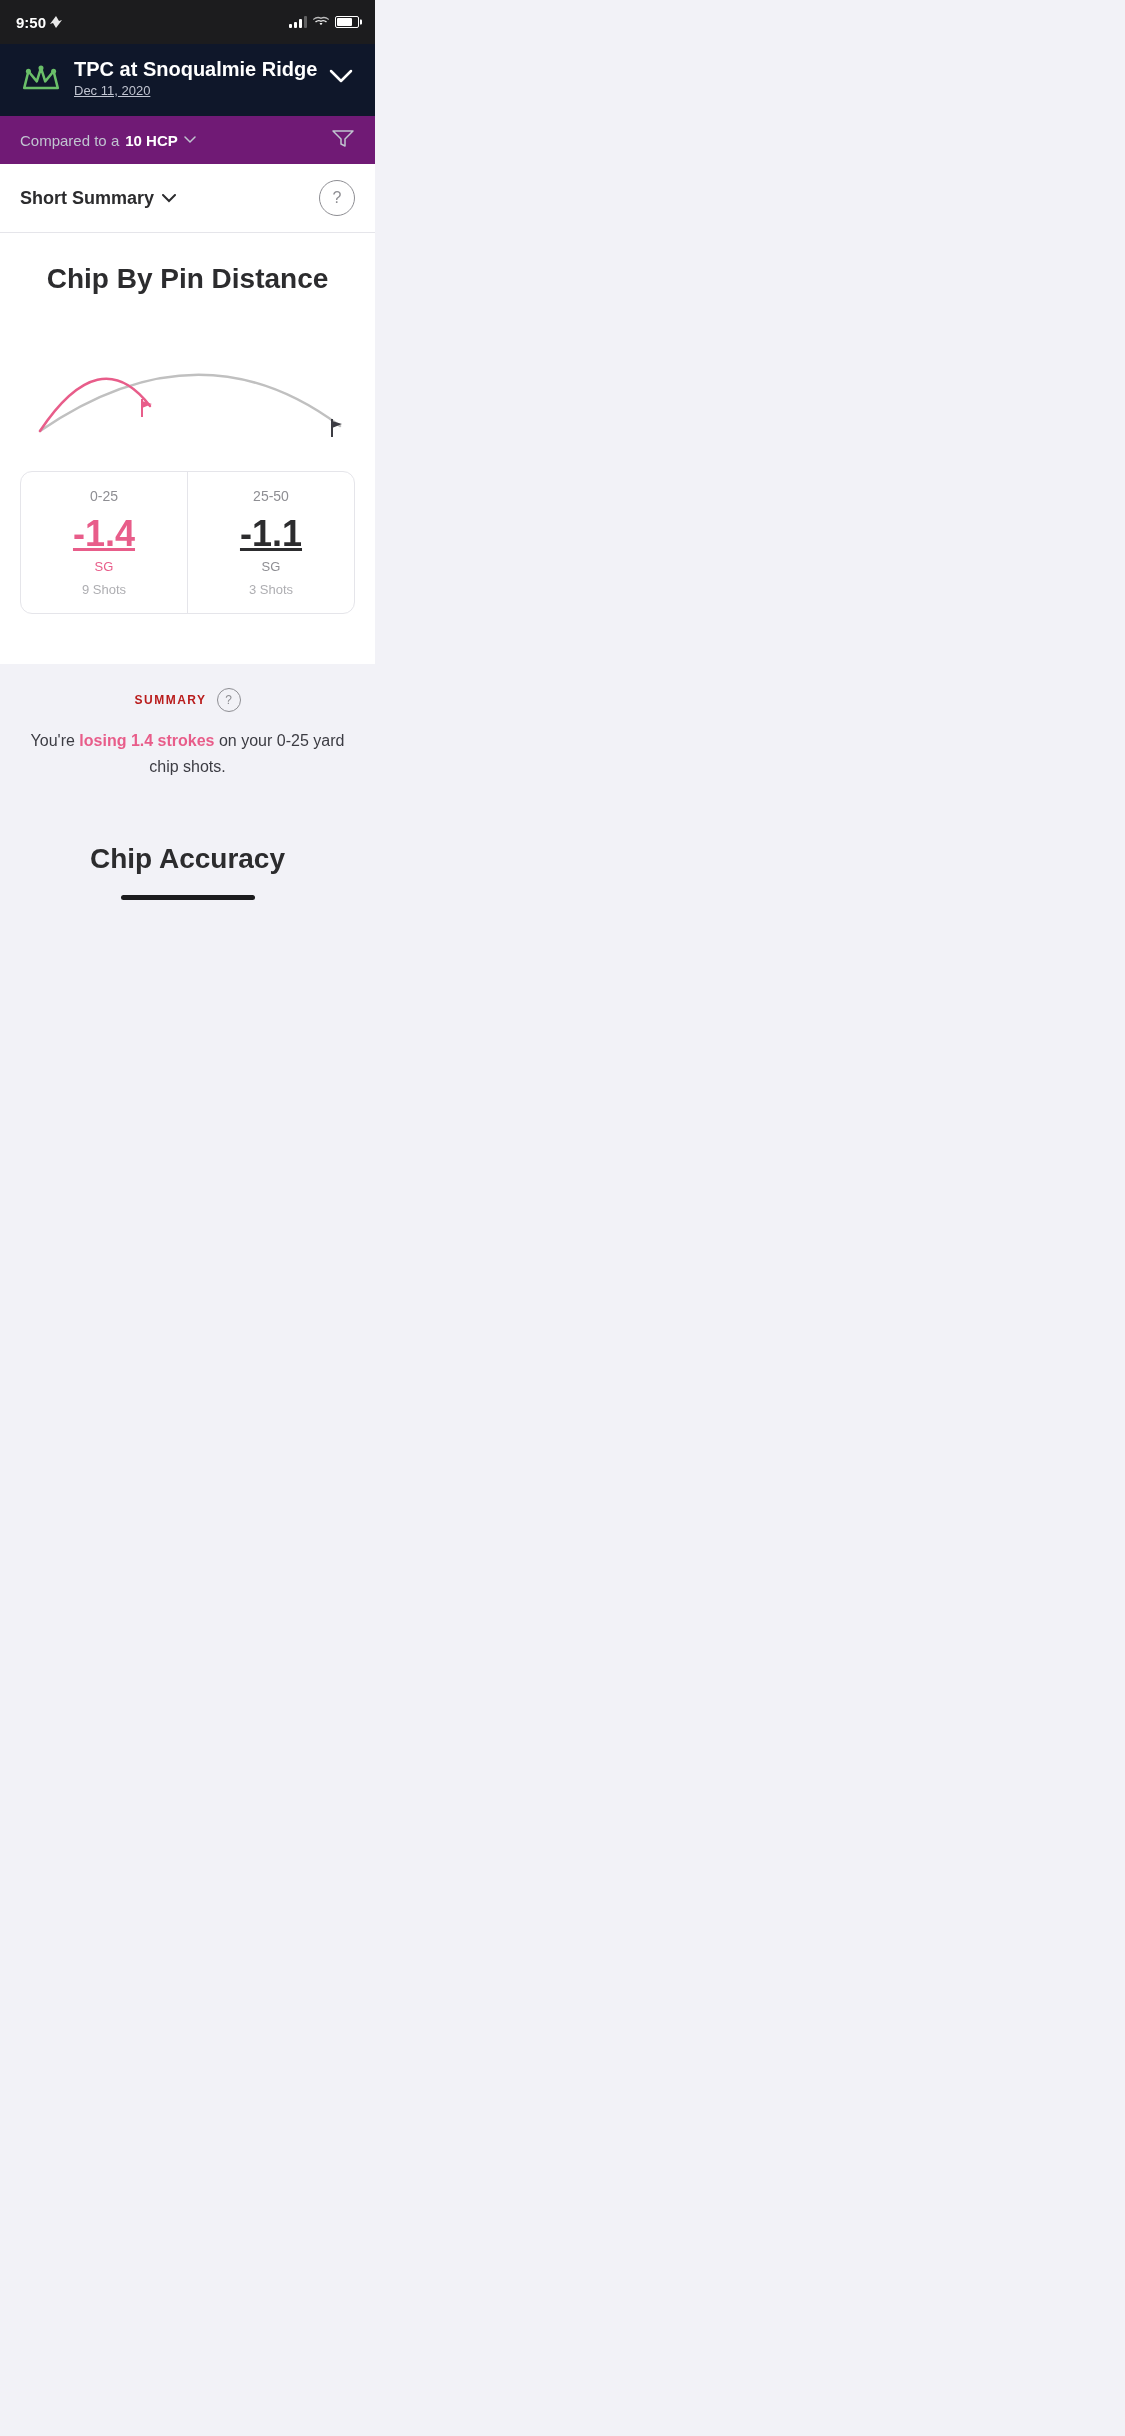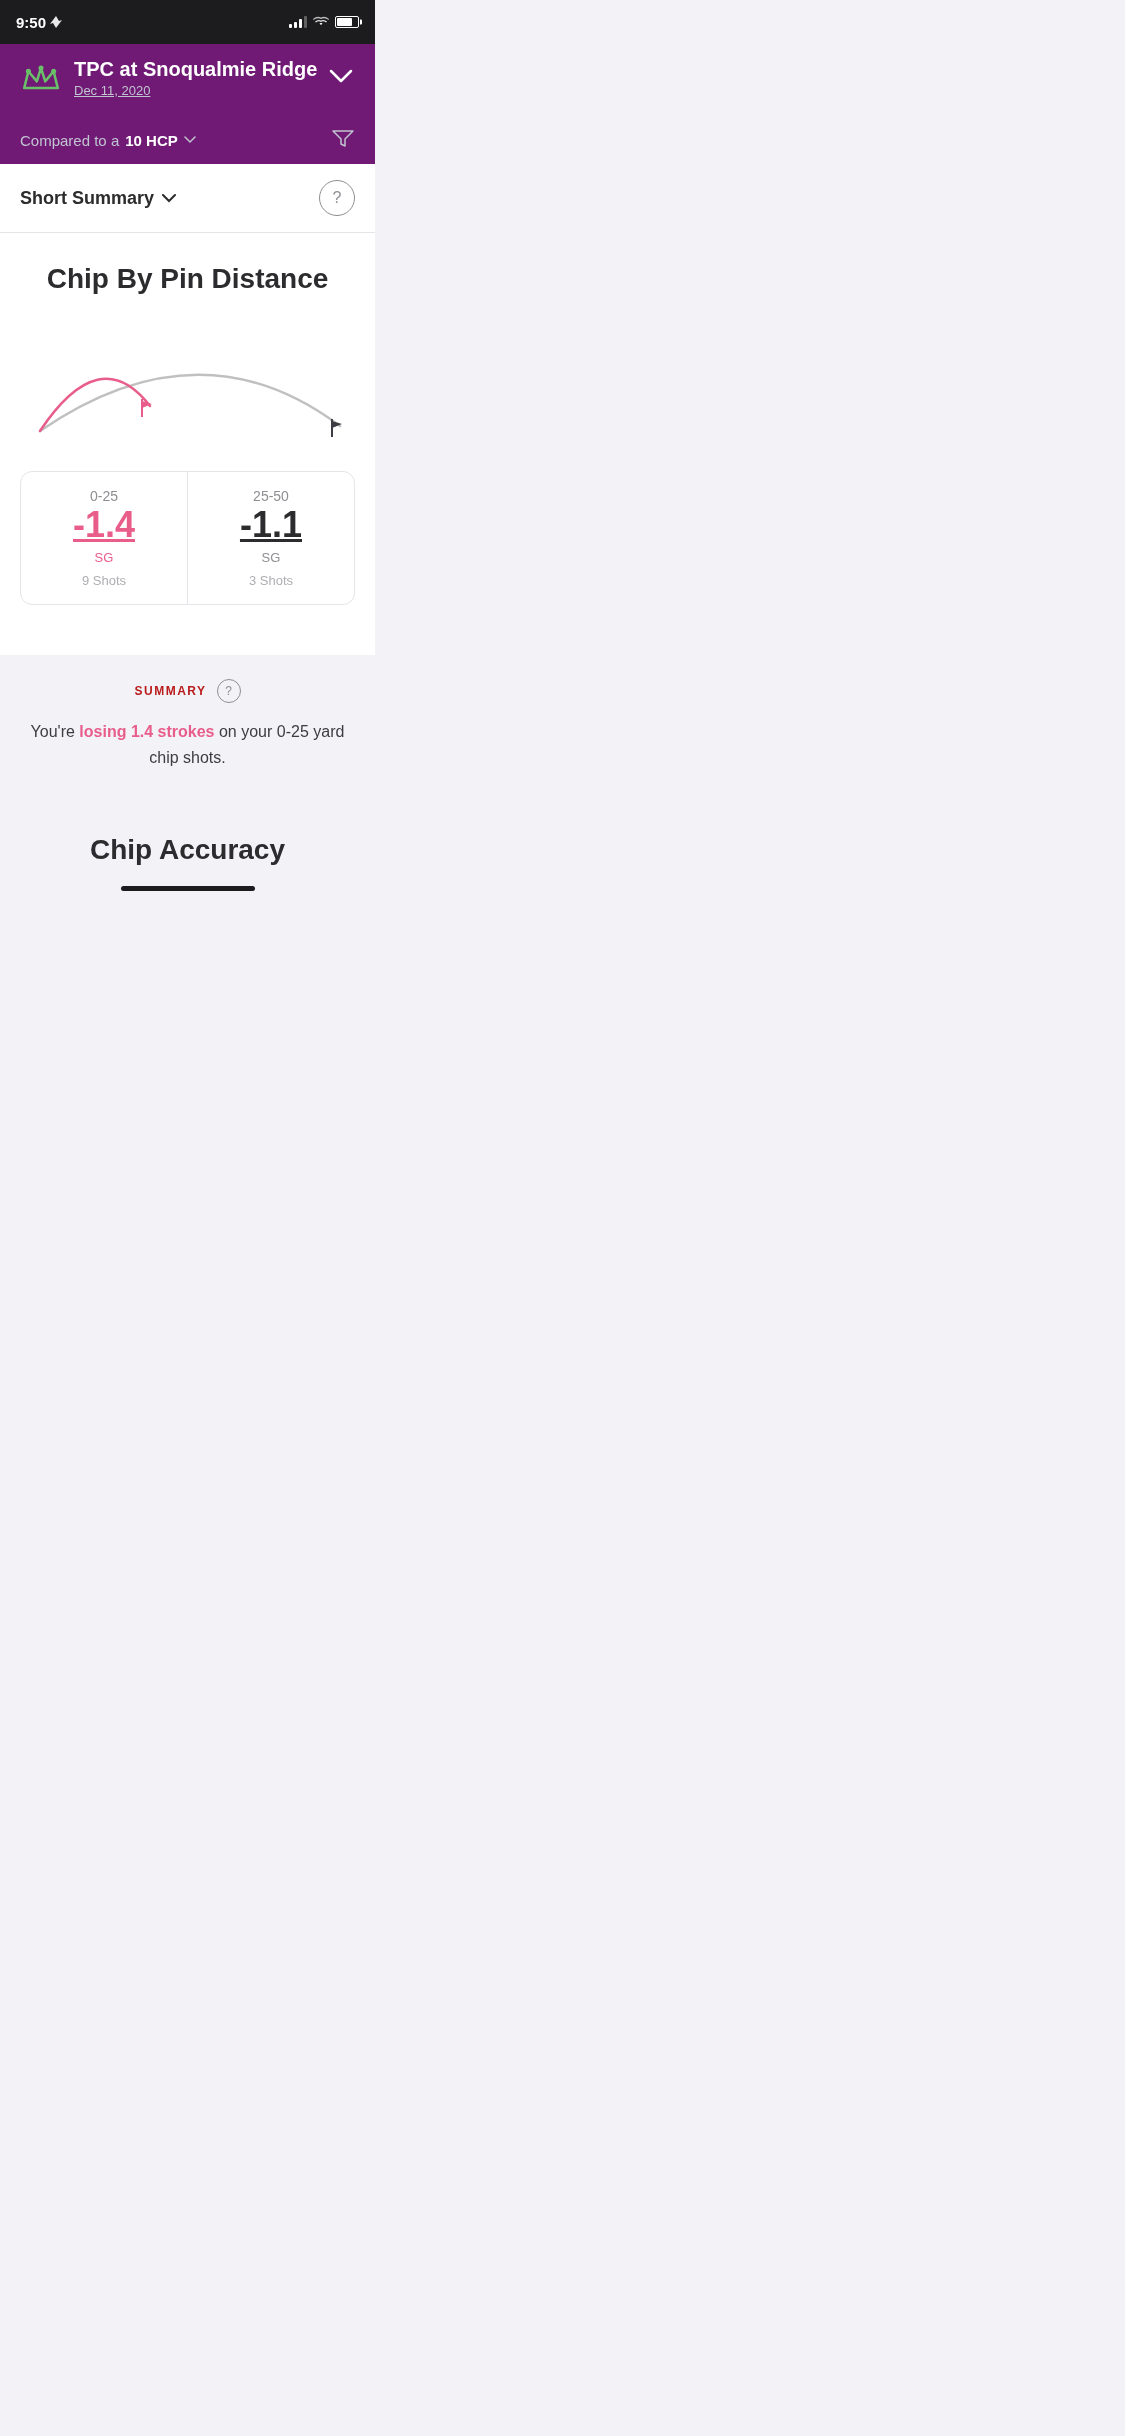--- a/index.html
+++ b/index.html
@@ -72,21 +72,21 @@
     }
     .battery-fill {
       background: white;
       height: 100%;
       width: 75%;
       border-radius: 1px;
     }
 
     
     .header {
-      background: #701a75;
+      background: #0f172a;
       padding: 14px 20px 18px;
       display: flex;
       align-items: center;
       justify-content: space-between;
     }
     .header-left {
       display: flex;
       align-items: center;
       gap: 12px;
     }
@@ -211,21 +211,21 @@
       flex: 1;
       padding: 16px;
       text-align: center;
     }
     .stat-card:first-child {
       border-right: 1.5px solid #e5e5ea;
     }
     .stat-range {
       font-size: 14px;
       color: #8e8e93;
-      margin-bottom: 0;
+      margin-bottom: 9px;
     }
     .stat-value {
       font-size: 36px;
       font-weight: 700;
       margin-bottom: 4px;
       text-decoration: underline;
     }
     .stat-value.negative-red {
       color: #e85d8a;
     }

